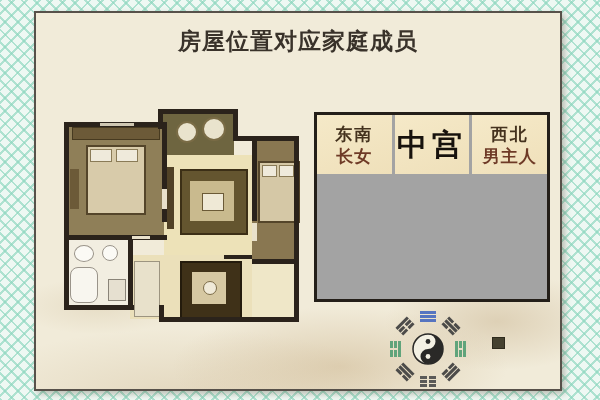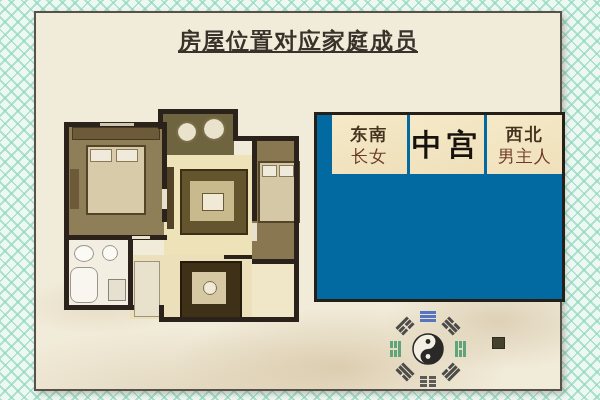--- a/index.html
+++ b/index.html
@@ -19,35 +19,35 @@
   .wash{
     position:absolute;inset:0;pointer-events:none;
     background:
       radial-gradient(ellipse 240px 85px at 58% 94%, rgba(198,172,130,.45), transparent 70%),
       radial-gradient(ellipse 300px 95px at 28% 102%, rgba(206,186,150,.40), transparent 72%),
       radial-gradient(ellipse 160px 70px at 88% 82%, rgba(190,165,125,.38), transparent 70%),
       radial-gradient(ellipse 120px 40px at 12% 78%, rgba(200,180,140,.25), transparent 70%);
   }
   .title{
     position:absolute;top:13px;left:0;width:100%;text-align:center;
-    font-size:23px;font-weight:bold;color:#39322a;letter-spacing:1px;text-decoration:underline;
+    font-size:23px;font-weight:bold;color:#39322a;letter-spacing:1px;
   }
   
   .palace-grid{
     position:absolute;left:278px;top:99px;width:230px;height:184px;
     display:grid;grid-template-columns:repeat(3,1fr);grid-template-rows:repeat(3,1fr);
-    background:#0369a1;border:3px solid #241f19;gap:3px;padding-left:15px;
+    background:#a3a3a3;border:3px solid #241f19;gap:3px;
   }
   .palace-cell{
     background:linear-gradient(160deg,#f5e9c8,#efe0ba);
     display:flex;flex-direction:column;align-items:center;justify-content:center;
     line-height:1.3;
   }
   .dir{font-size:17px;font-weight:bold;color:#44321e;letter-spacing:2px;}
-  .mem{font-size:17px;font-weight:normal;color:#6e3a26;letter-spacing:1px;}
+  .mem{font-size:17px;font-weight:bold;color:#6e3a26;letter-spacing:1px;}
   .palace-cell.center .dir{font-size:30px;letter-spacing:5px;color:#17120d;}
   
   .plan{position:absolute;left:28px;top:96px;width:238px;height:214px;}
   .plan div{position:absolute;}
   .room{z-index:1;}
   .furn{z-index:2;}
   .wall{z-index:3;background:#2b231b;}
   .gap{z-index:4;background:#e9e1cb;}
   .rm-bed-left{left:2px;top:14px;width:98px;height:114px;background:#8f7f58;}
   .rm-balcony{left:98px;top:0;width:72px;height:46px;background:#6e6540;}

